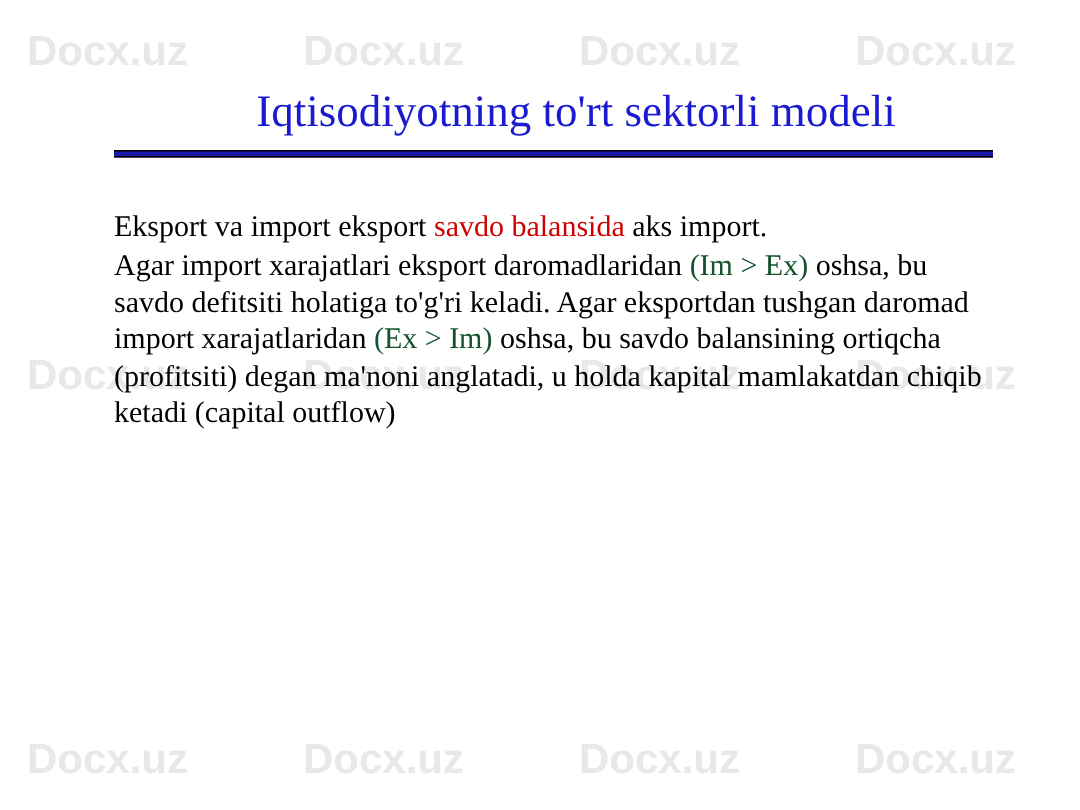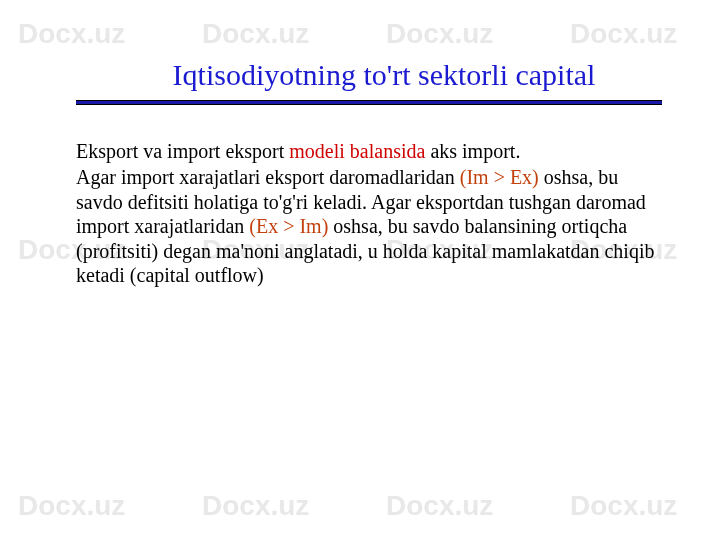--- a/index.html
+++ b/index.html
@@ -54,21 +54,21 @@
     }
     .body-text {
       font-size: 20px;
       line-height: 1.22;
       color: #000000;
     }
     .red {
       color: #d00000;
     }
     .blue-inline {
-      color: #c2410c;
+      color: #14532d;
     }
     .para {
       margin-bottom: 2px;
     }
   </style>
 </head>
 <body>
 
 <div class="watermark-layer">
     <div class="watermark" style="top: 18px; left: 18px;">Docx.uz</div>
@@ -79,23 +79,23 @@
     <div class="watermark" style="top: 234px; left: 202px;">Docx.uz</div>
     <div class="watermark" style="top: 234px; left: 386px;">Docx.uz</div>
     <div class="watermark" style="top: 234px; left: 570px;">Docx.uz</div>
     <div class="watermark" style="top: 490px; left: 18px;">Docx.uz</div>
     <div class="watermark" style="top: 490px; left: 202px;">Docx.uz</div>
     <div class="watermark" style="top: 490px; left: 386px;">Docx.uz</div>
     <div class="watermark" style="top: 490px; left: 570px;">Docx.uz</div>
   </div>
 
 <div class="content">
-  <h1 class="title">Iqtisodiyotning to'rt sektorli capital</h1>
+  <h1 class="title">Iqtisodiyotning to'rt sektorli modeli</h1>
   <div class="rule"></div>
   <div class="body-text">
     <p class="para">
-      <span>Eksport va import eksport </span><span class="red">modeli balansida</span><span> aks import.</span>
+      <span>Eksport va import eksport </span><span class="red">savdo balansida</span><span> aks import.</span>
     </p>
     <p class="para">
       <span>Agar import xarajatlari eksport daromadlaridan </span><span class="blue-inline">(Im &gt; Ex)</span><span> oshsa, bu savdo defitsiti holatiga to'g'ri keladi. Agar eksportdan tushgan daromad import xarajatlaridan </span><span class="blue-inline">(Ex &gt; Im)</span><span> oshsa, bu savdo balansining ortiqcha (profitsiti) degan ma'noni anglatadi, u holda kapital mamlakatdan chiqib ketadi (capital outflow)</span>
     </p>
   </div>
 </div>
 
 </body></html>

